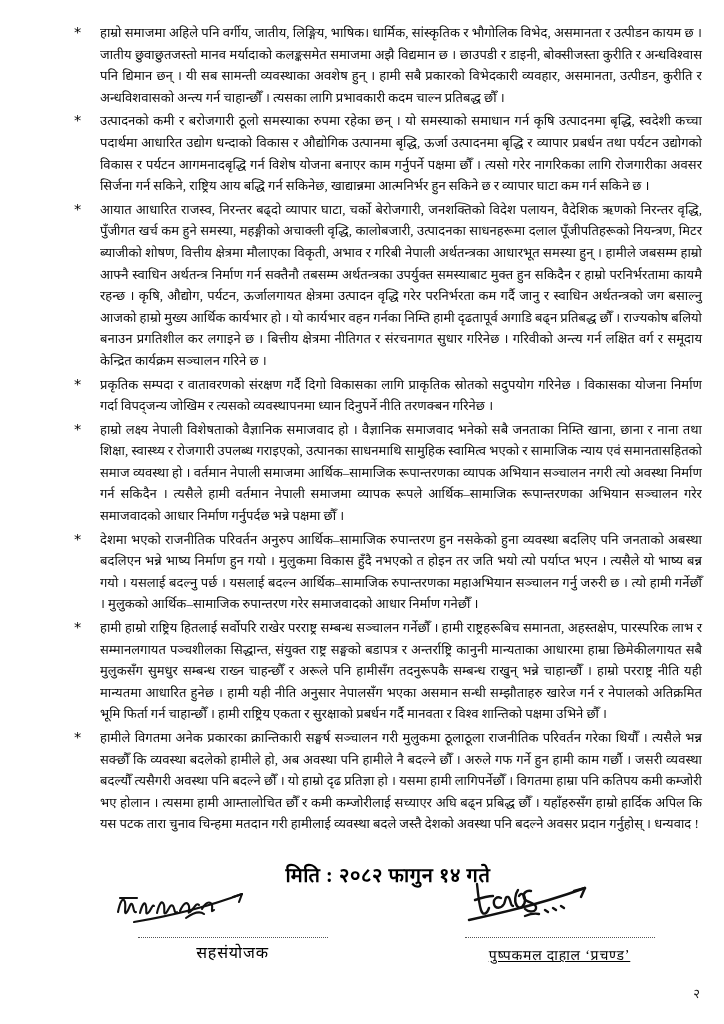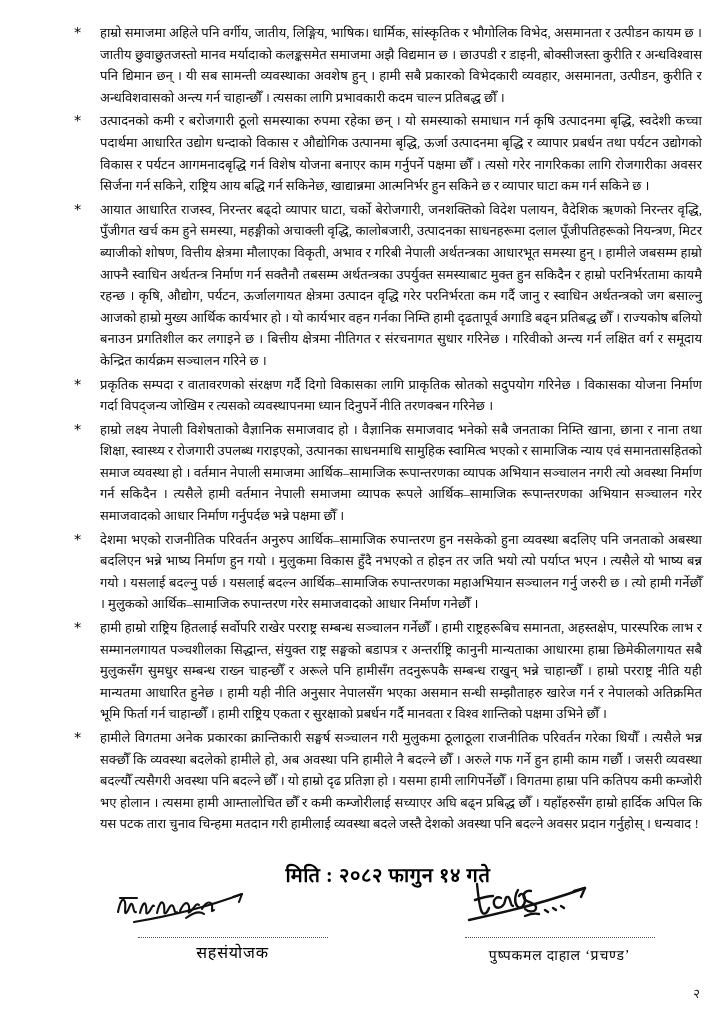--- a/index.html
+++ b/index.html
@@ -87,21 +87,21 @@
     display: flex;
     flex-direction: row;
     justify-content: flex-start;
   }
   .sig-col {
     position: relative;
     width: 290px;
     text-align: center;
   }
   .sig-col.left  { margin-left: 16px; }
-  .sig-col.right { margin-left: 42px; }
+  .sig-col.right { margin-left: 42px; text-decoration: underline; }
 
   .sig-scribble {
     position: relative;
     height: 56px;
     width: 100%;
   }
   .sig-scribble svg {
     position: absolute;
     left: 0;
     top: 0;

